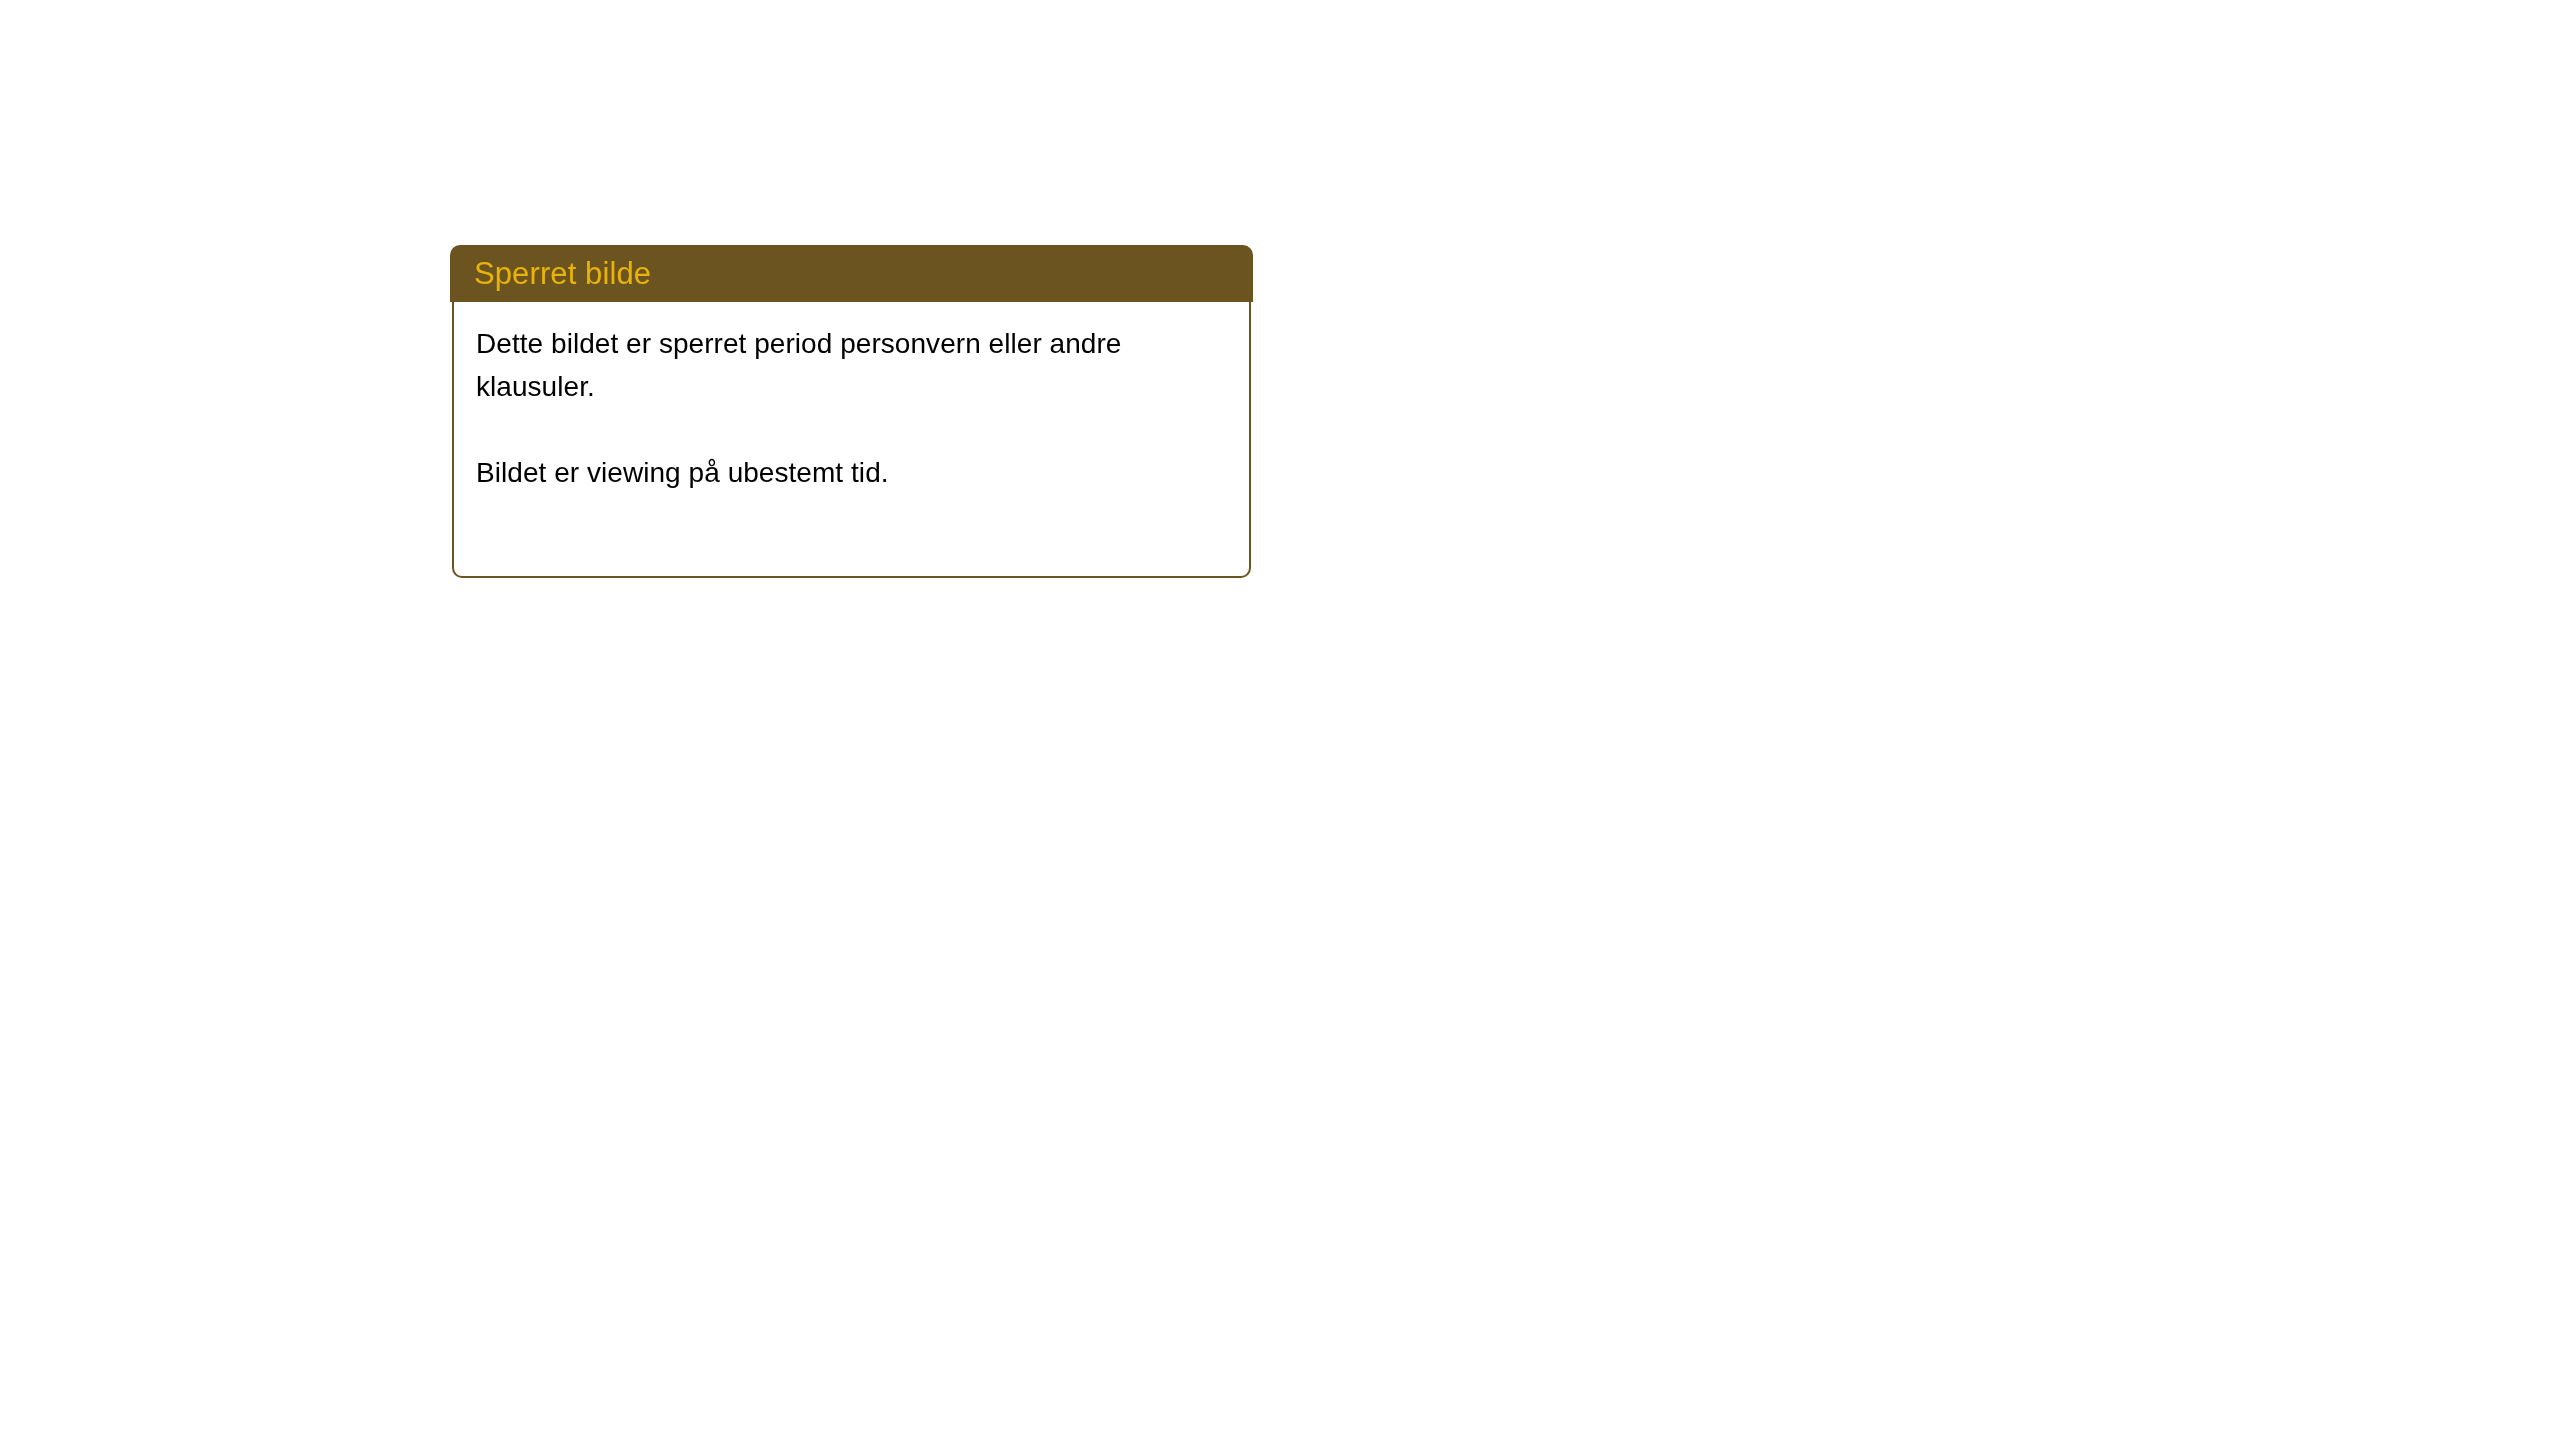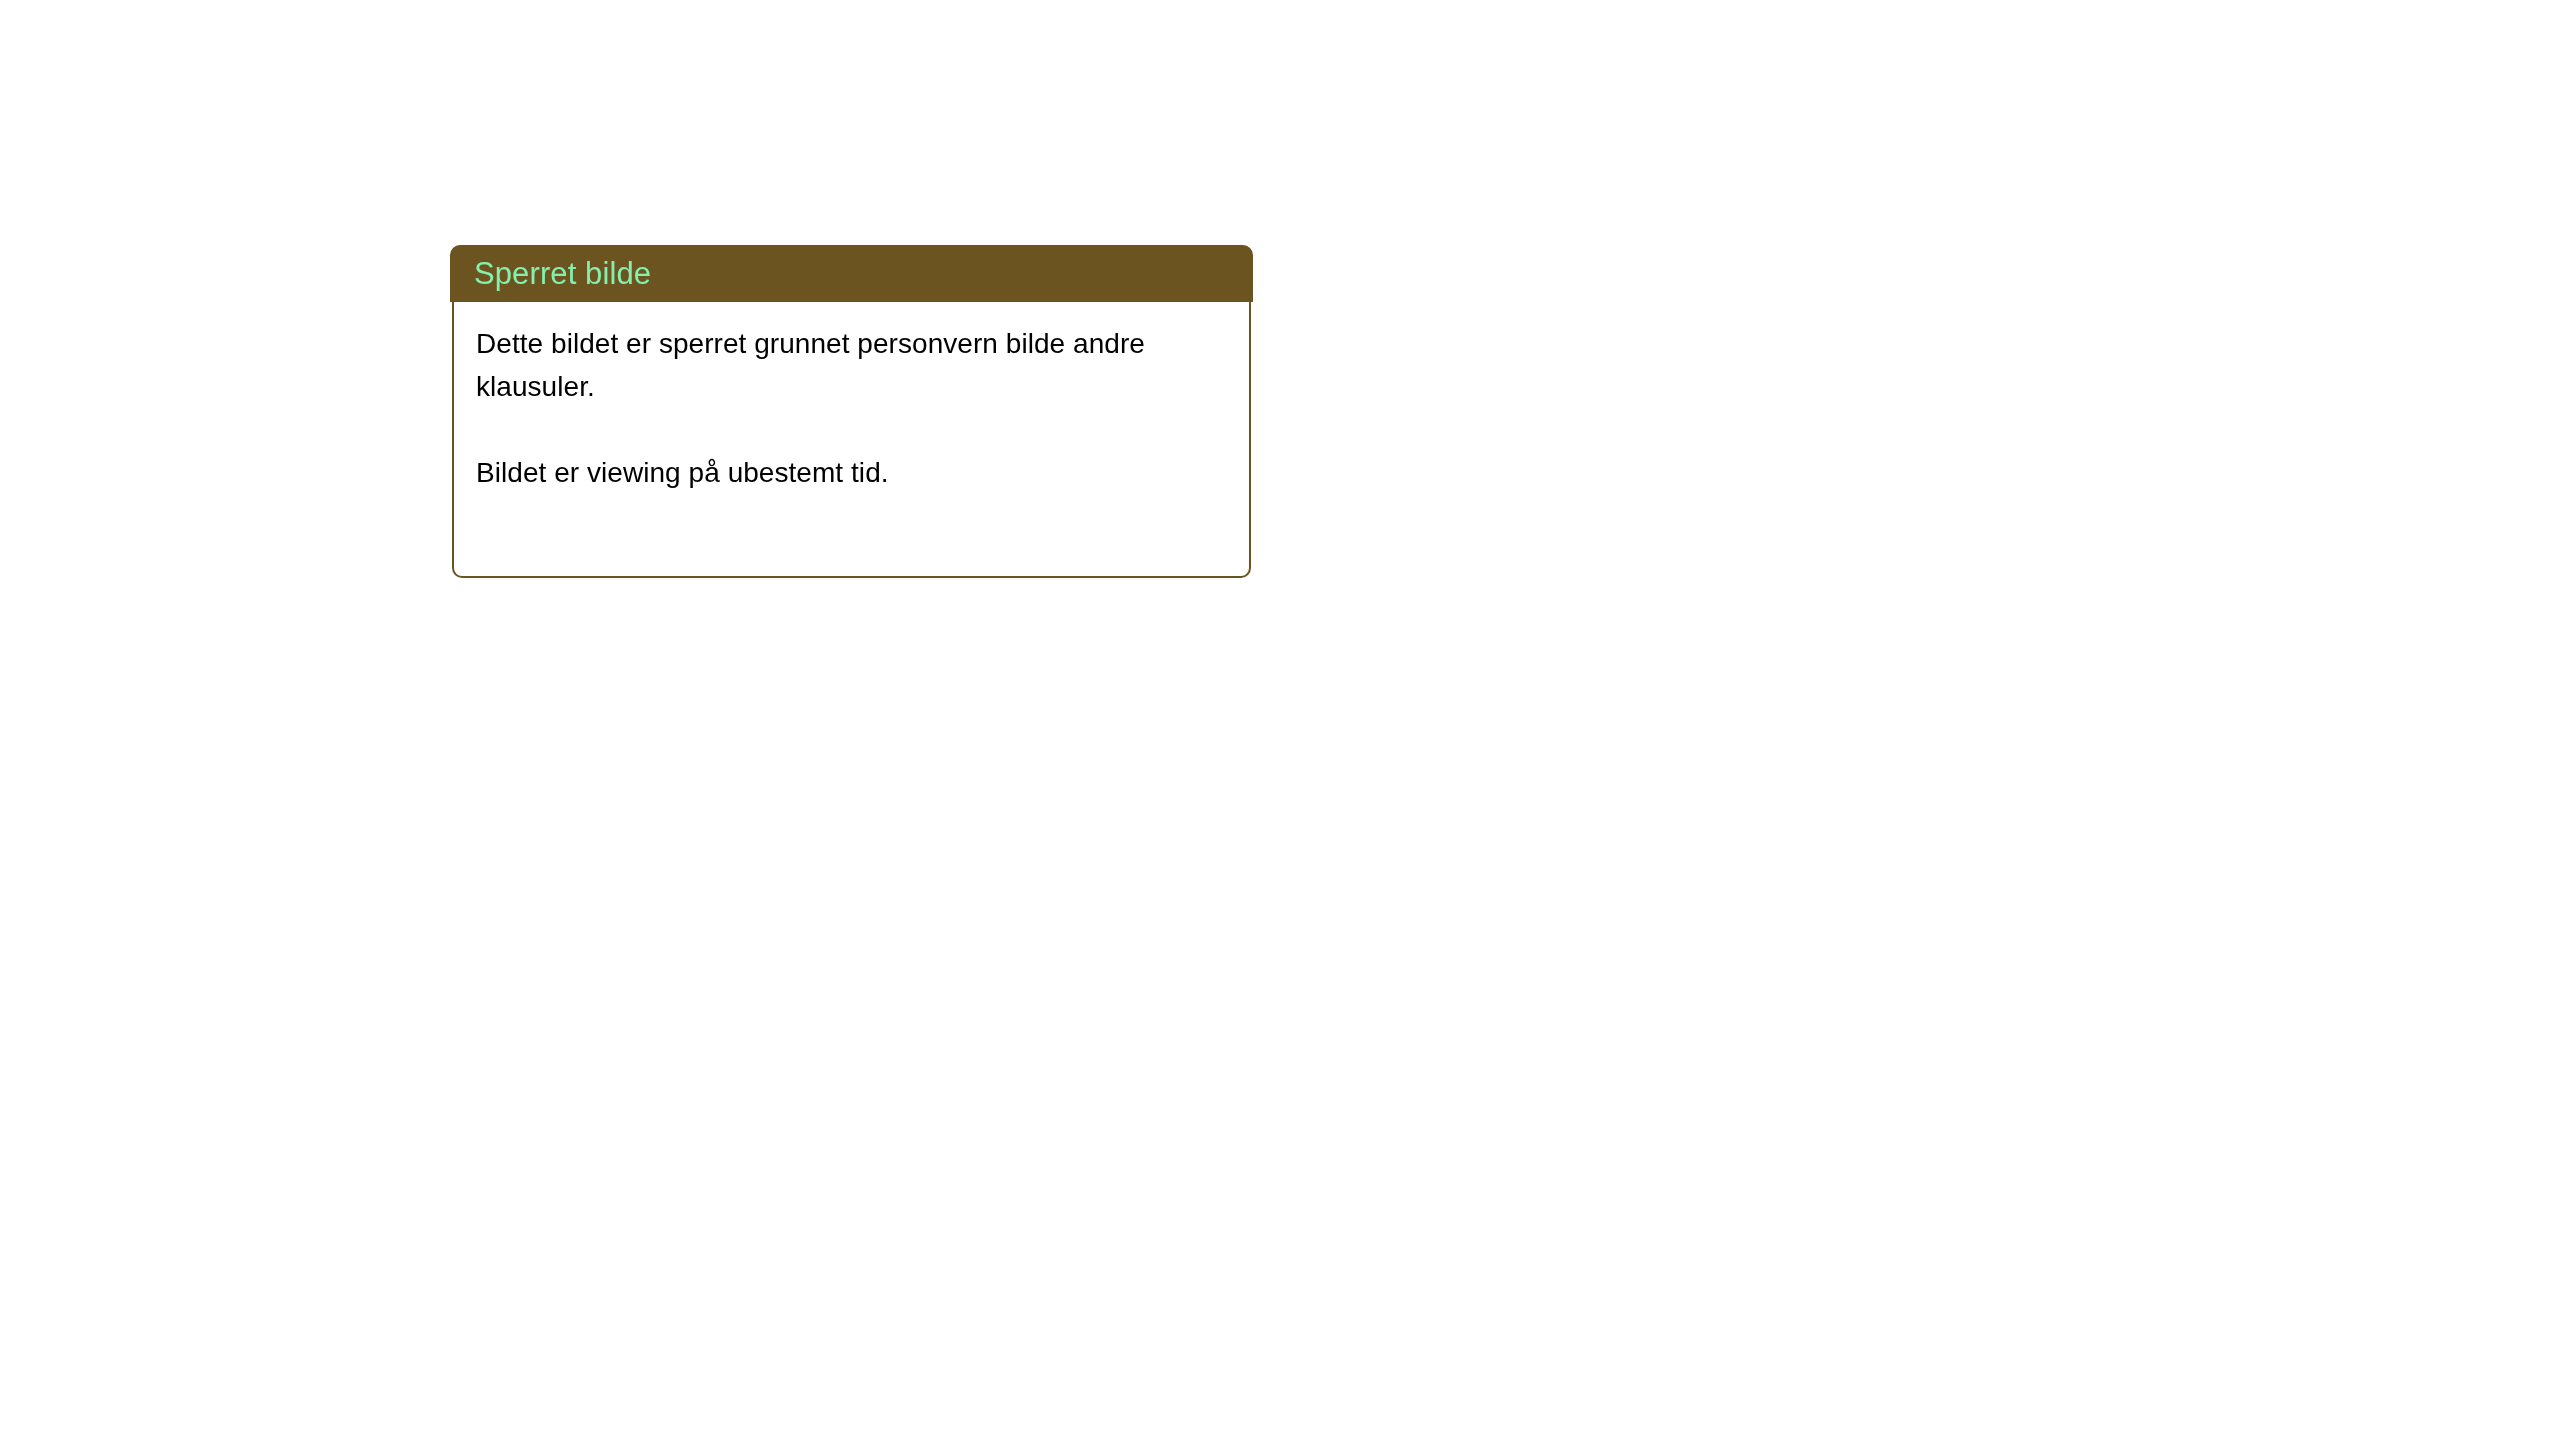--- a/index.html
+++ b/index.html
@@ -39,21 +39,21 @@
     height: 57px;
     box-sizing: border-box;
     display: flex;
     align-items: center;
     padding: 0 0 0 24px;
     position: relative;
     z-index: 2;
   }
 
   .card-title {
-    color: #86efac;
+    color: #eab308;
     font-size: 31px;
     line-height: 31px;
     font-weight: 400;
     letter-spacing: 0.1px;
     white-space: nowrap;
   }
 
   .card-body {
     background: #ffffff;
     border: 2px solid #6b5420;
@@ -84,19 +84,19 @@
 </head>
 <body>
 
 <div class="stage">
 
   <section class="card">
     <div class="card-header">
       <span class="card-title">Sperret bilde</span>
     </div>
     <div class="card-body">
-      <p class="card-paragraph">Dette bildet er sperret grunnet personvern bilde andre klausuler.</p>
+      <p class="card-paragraph">Dette bildet er sperret period personvern eller andre klausuler.</p>
       <p class="card-paragraph">Bildet er viewing på ubestemt tid.</p>
     </div>
   </section>
 
 
 </div>
 
 </body></html>

